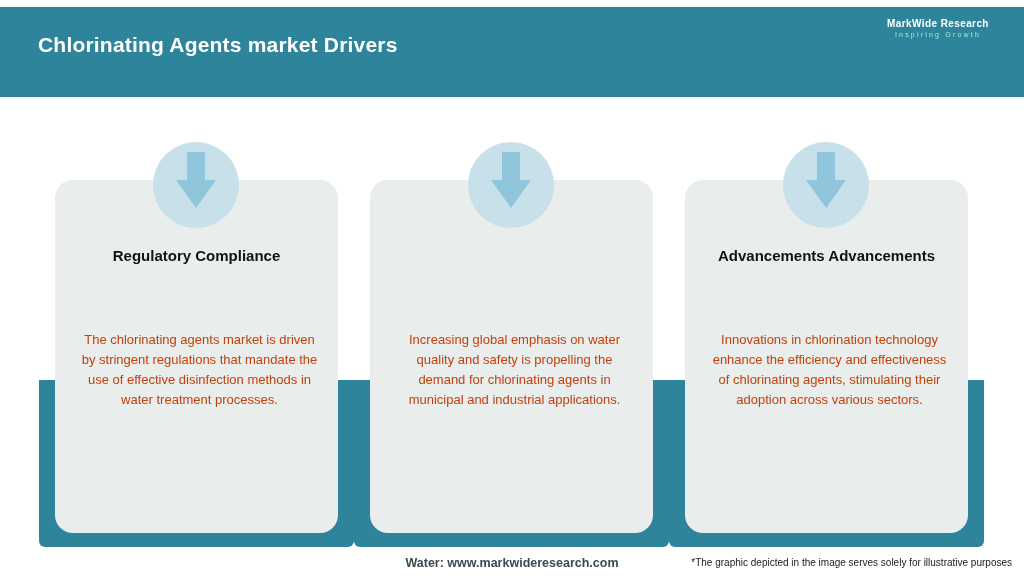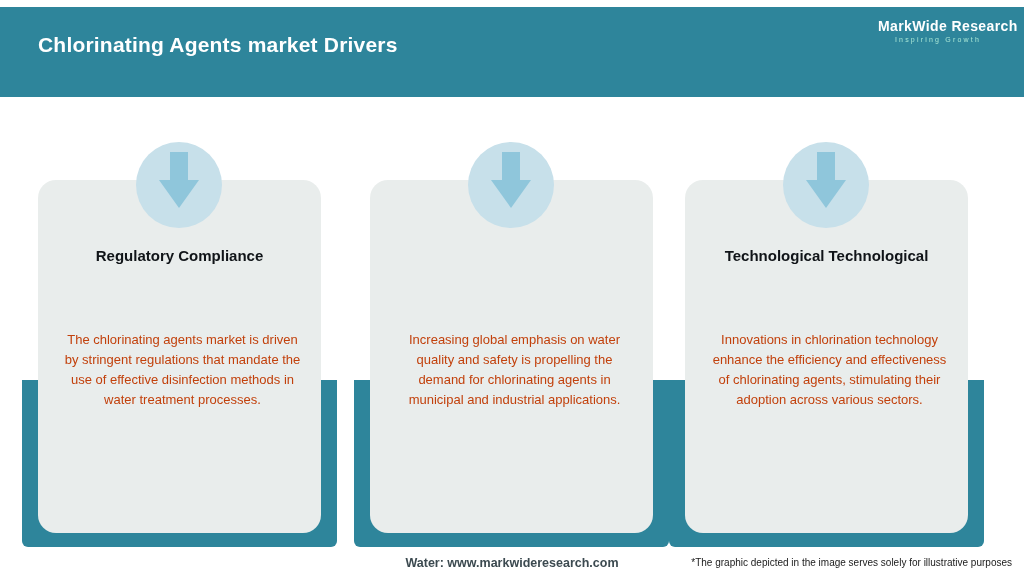--- a/index.html
+++ b/index.html
@@ -38,43 +38,42 @@
     color: #ffffff;
   }
   .logo-monogram {
     font-size: 32px;
     font-weight: bold;
     font-style: italic;
     letter-spacing: -4px;
     line-height: 34px;
   }
   .logo-name {
-    font-size: 14px;
+    font-size: 10px;
     font-weight: bold;
     letter-spacing: 0.4px;
     margin-top: 1px;
     white-space: nowrap;
-    text-align: right;
   }
   .logo-tagline {
     font-size: 7px;
     letter-spacing: 2.2px;
     color: #a8e6d6;
     margin-top: 2px;
     white-space: nowrap;
   }
 
   
   .card-group {
     position: absolute;
     top: 142px;
     width: 315px;
     height: 405px;
   }
-  .g1 { left: 22px; text-decoration: underline; }
+  .g1 { left: 39px; text-decoration: underline; }
   .g2 { left: 354px; }
   .g3 { left: 669px; }
 
   .card-back {
     position: absolute;
     left: 0;
     top: 238px;
     width: 315px;
     height: 167px;
     background: #2e859b;
@@ -182,21 +181,21 @@
       <svg width="44" height="60" viewBox="0 0 44 60" aria-hidden="true">
         <rect x="13" y="0" width="18" height="30" fill="#8fc6db"></rect>
         <polygon points="2,28 42,28 22,56" fill="#8fc6db"></polygon>
       </svg>
     </div>
   </section>
 
   <section class="card-group g3">
     <div class="card-back"></div>
     <div class="card">
-      <h2 class="card-title">Technological Technological</h2>
+      <h2 class="card-title">Advancements Advancements</h2>
       <p class="card-body">Innovations in chlorination technology enhance the efficiency and effectiveness of chlorinating agents, stimulating their adoption across various sectors.</p>
     </div>
     <div class="circle">
       <svg width="44" height="60" viewBox="0 0 44 60" aria-hidden="true">
         <rect x="13" y="0" width="18" height="30" fill="#8fc6db"></rect>
         <polygon points="2,28 42,28 22,56" fill="#8fc6db"></polygon>
       </svg>
     </div>
   </section>
 

